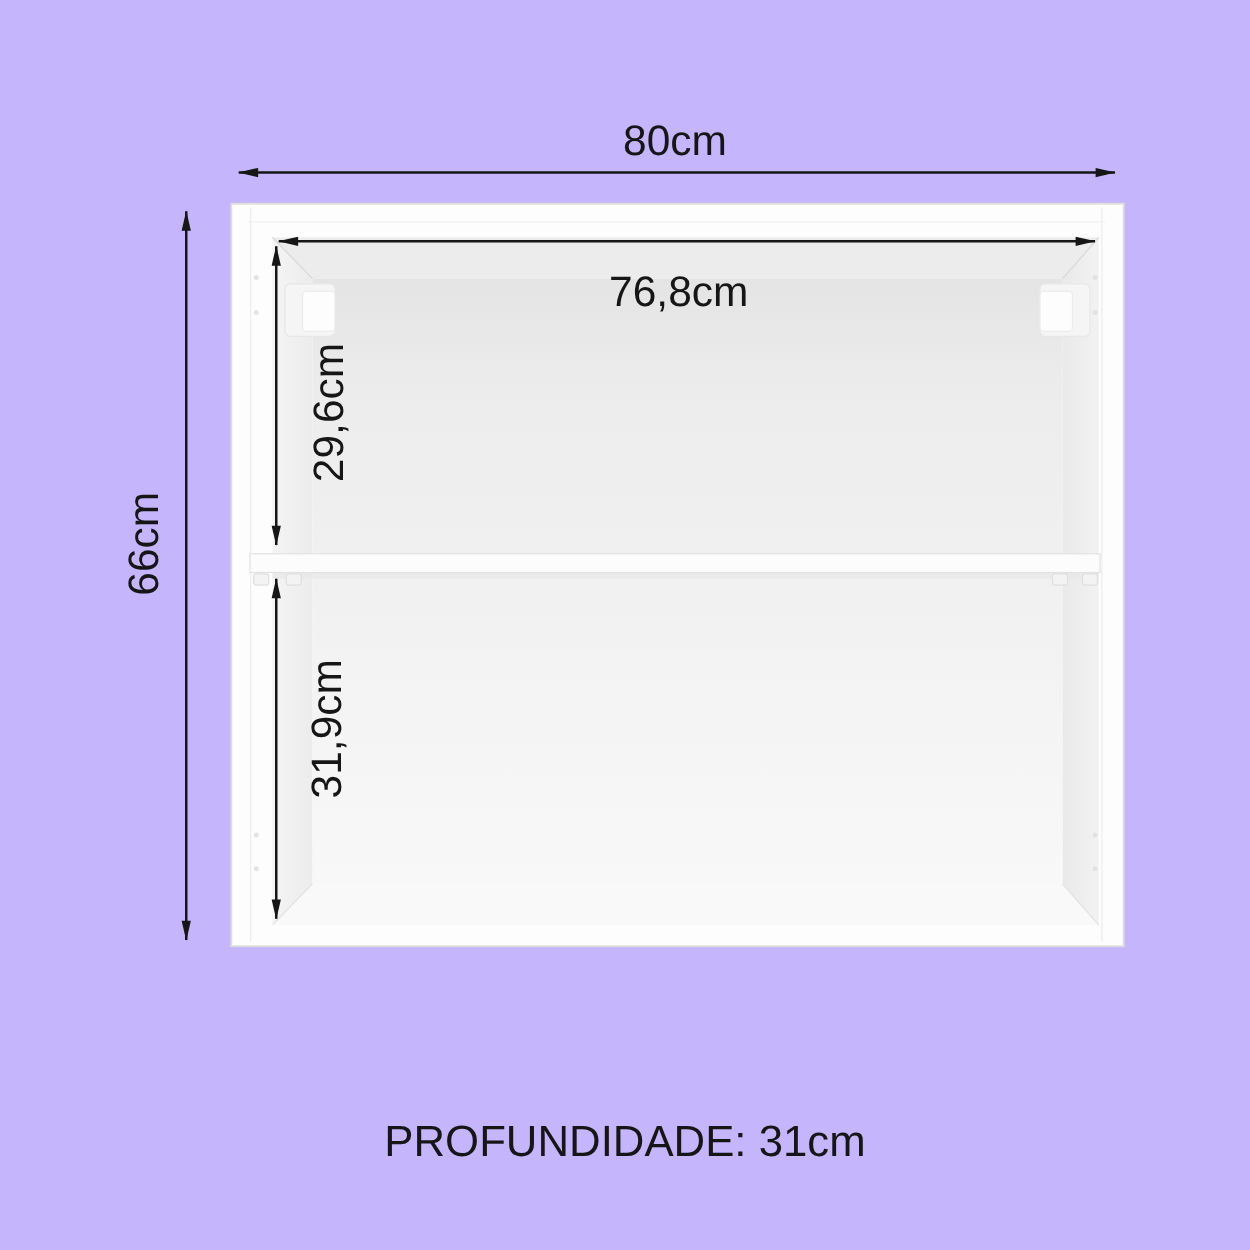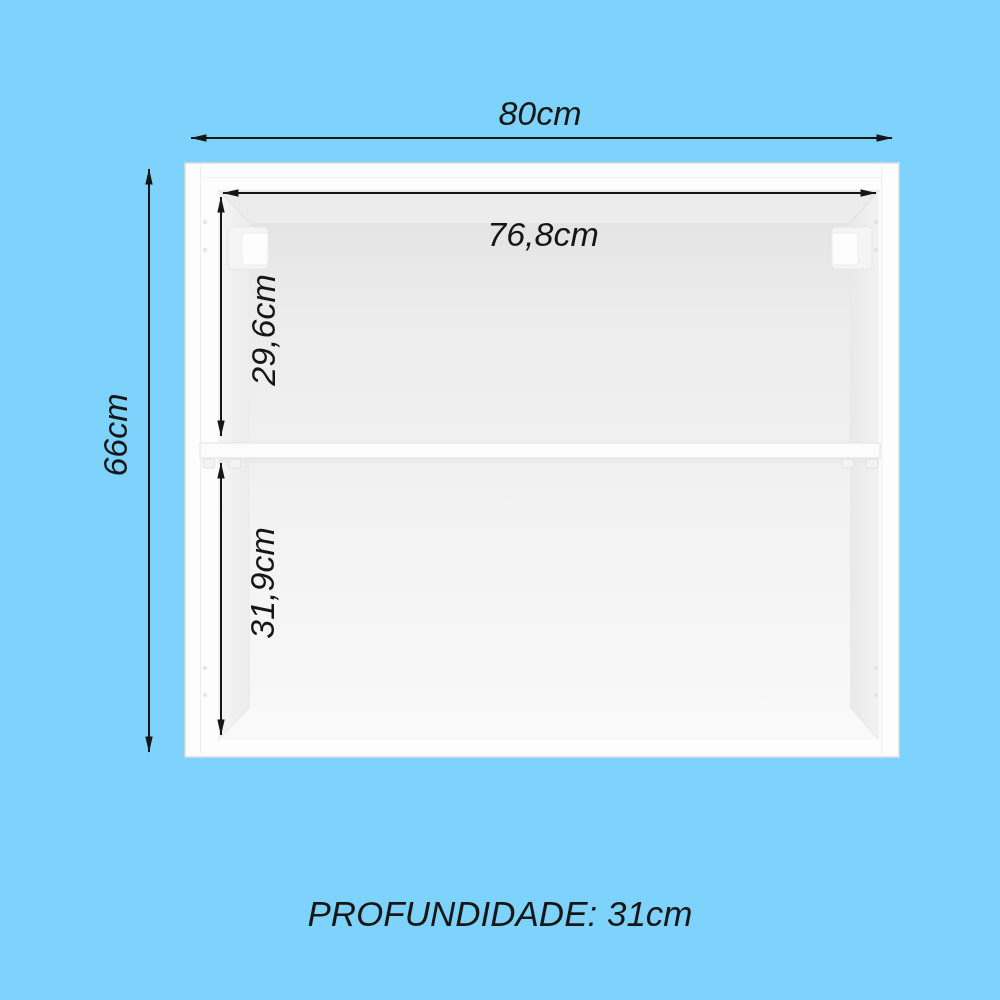--- a/index.html
+++ b/index.html
@@ -5,23 +5,22 @@
   html, body {
     margin: 0;
     padding: 0;
     background: #ffffff;
     font-family: "Liberation Sans", sans-serif;
   }
   .stage {
     position: relative;
     width: 1000px;
     height: 1000px;
-    background: #7dd3fc;
+    background: #c4b5fd;
     overflow: hidden;
-    font-style: italic;
   }
   svg { display: block; }
   .dim-label {
     fill: #161616;
     font-family: "Liberation Sans", sans-serif;
     font-size: 34px;
   }
   .caption-label {
     fill: #161616;
     font-family: "Liberation Sans", sans-serif;

